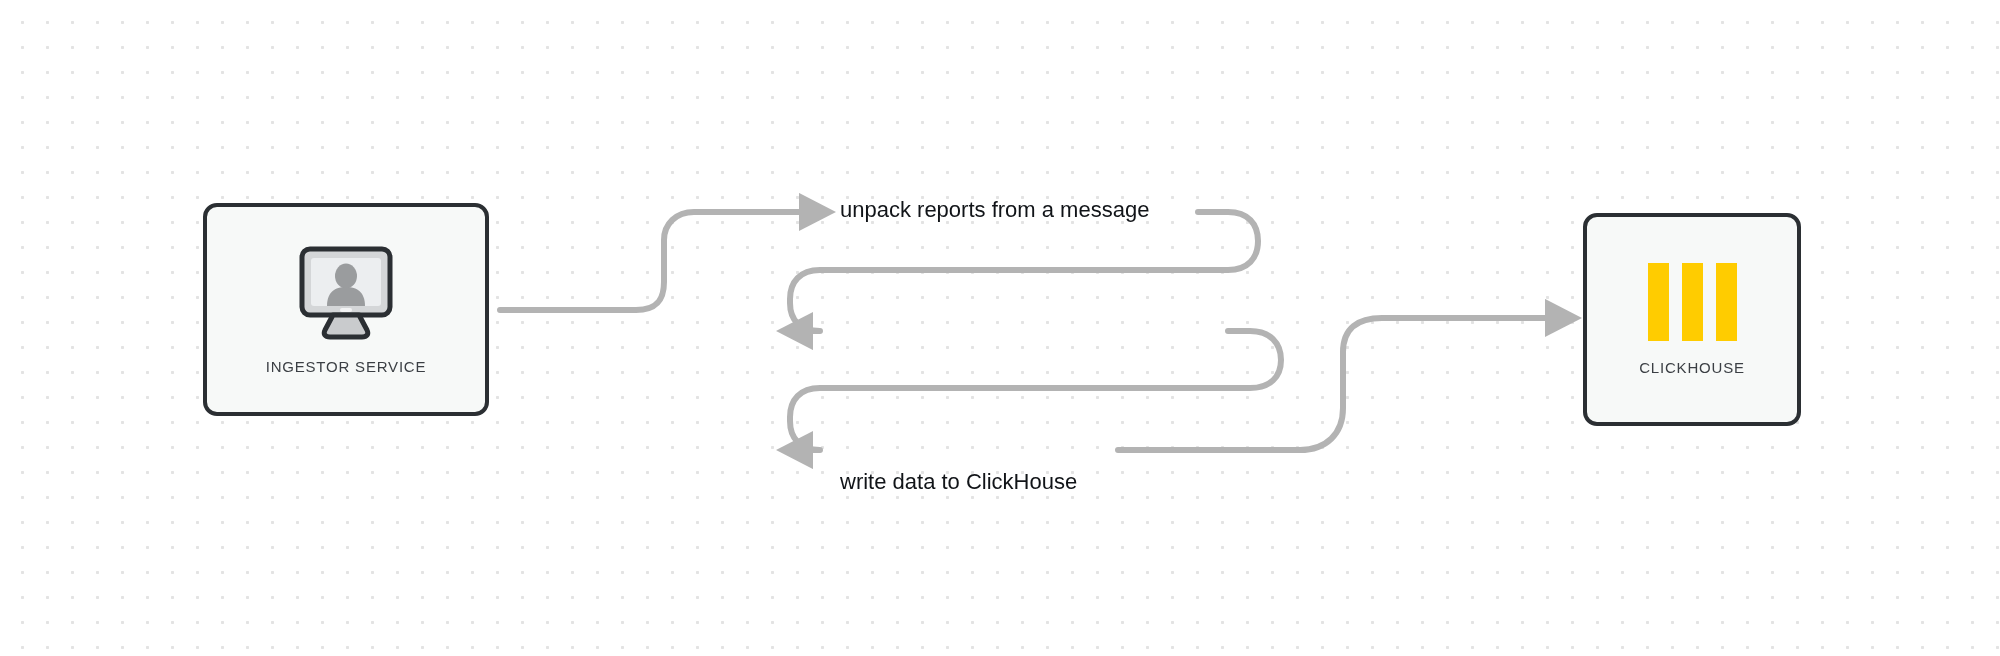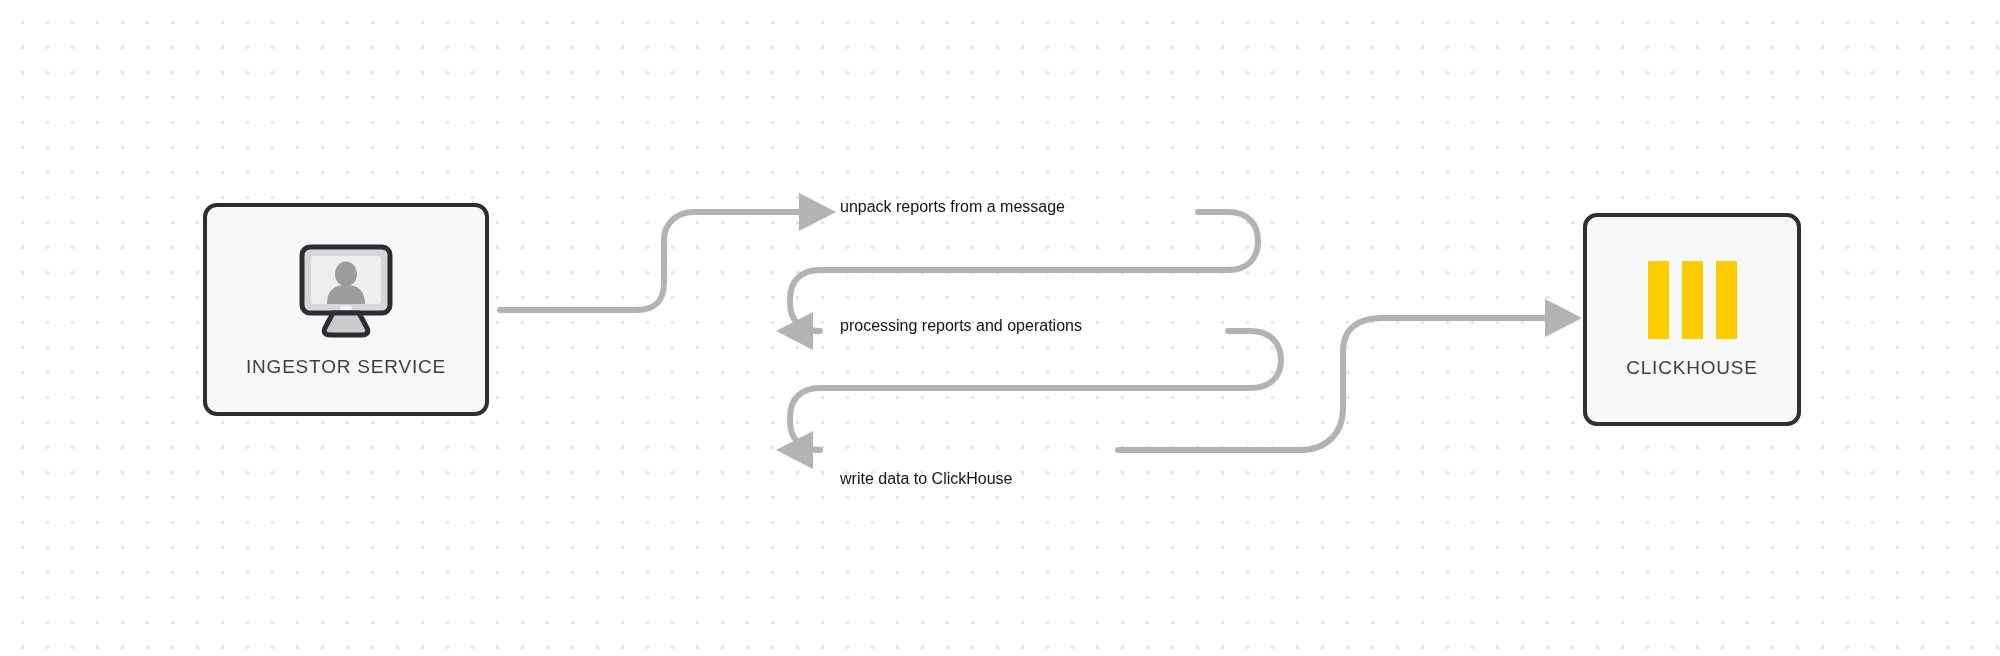--- a/index.html
+++ b/index.html
@@ -36,21 +36,21 @@
     box-sizing: border-box;
     background: #f7f9f8;
     border: 4px solid #2b2f33;
     border-radius: 14px;
     display: flex;
     flex-direction: column;
     align-items: center;
     justify-content: center;
   }
   .node-label {
-    font-size: 19px;
+    font-size: 15px;
     letter-spacing: 0.8px;
     color: #3b3f44;
     text-align: center;
     white-space: nowrap;
   }
 
   #node-ingestor {
     left: 203px;
     top: 203px;
     width: 286px;
@@ -78,21 +78,21 @@
     height: 78px;
     background: #FFCC00;
   }
 
   
   .monitor-icon { width: 110px; height: 98px; display:block; }
 
   
   .edge-label {
     position: absolute;
-    font-size: 16px;
+    font-size: 22px;
     color: #111418;
     white-space: nowrap;
     line-height: 1;
     background: transparent;
     padding: 0 4px;
   }
   #edge-label-1 { left: 836px; top: 199px; }
   #edge-label-2 { left: 836px; top: 318px; }
   #edge-label-3 { left: 836px; top: 438px; margin-top: 33px; }
 </style>
@@ -143,21 +143,20 @@
                L 1300 450
                C 1326 450 1343 434 1343 408
                L 1343 352
                C 1343 328 1358 318 1382 318
                L 1552 318"></path>
     </g>
   </svg>
 
   <div class="edge-label" id="edge-label-1">unpack reports from a message</div>
 
-  <div class="edge-label" id="edge-label-2">processing reports and operations</div>
 
   <div class="edge-label" id="edge-label-3">write data to ClickHouse</div>
 
   <div class="node" id="node-ingestor">
 
     <span>
       <svg class="monitor-icon" viewBox="0 0 110 98" xmlns="http://www.w3.org/2000/svg">
 
         <rect x="11" y="5" width="88" height="66" rx="8" ry="8" fill="#d4d6d8" stroke="#2b2f33" stroke-width="5"></rect>
 

